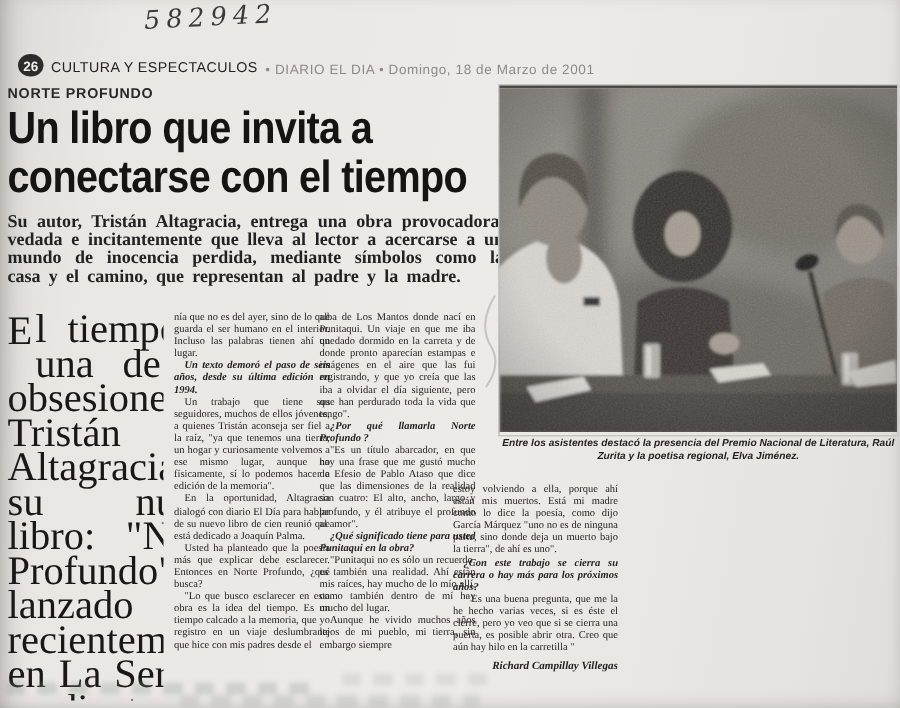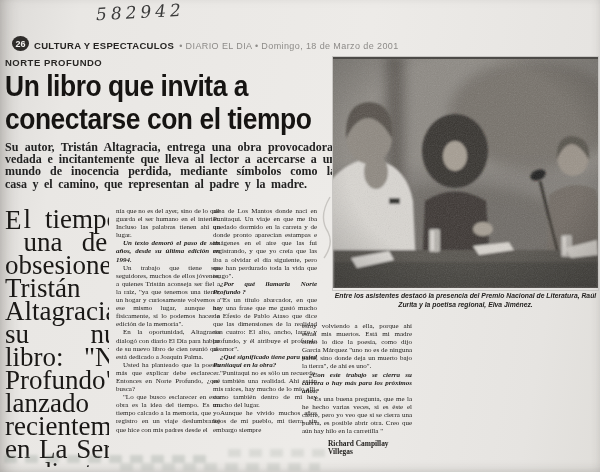--- a/index.html
+++ b/index.html
@@ -11,21 +11,21 @@
   }
   .abs{position:absolute;}
   
   #handnum{left:96px;top:2px;font-family:"DejaVu Serif",serif;font-style:italic;
     font-size:17px;letter-spacing:4px;color:#3a3a3a;transform:rotate(-3deg);}
   
   #header{left:12px;top:33px;width:560px;height:18px;display:flex;align-items:flex-end;gap:5px;
     font-family:"Liberation Sans",sans-serif;}
   #pagebadge{width:17px;height:15px;border-radius:50%;background:#2e2c2a;color:#f2f1ef;
     font-size:9px;font-weight:bold;display:flex;align-items:center;justify-content:center;}
-  #sectiontitle{font-size:9.5px;font-weight:bold;letter-spacing:.3px;color:#262422;}
+  #sectiontitle{font-size:9.5px;font-weight:normal;letter-spacing:.3px;color:#262422;}
   #headermeta{font-size:9px;color:#8d8b88;letter-spacing:.4px;}
   
   #kicker{left:5px;top:57px;font-family:"Liberation Sans",sans-serif;font-size:9.5px;
     font-weight:bold;letter-spacing:.5px;color:#2a2826;}
   #headline{left:5px;top:69px;width:335px;font-family:"Liberation Sans",sans-serif;
     font-weight:bold;font-size:30px;line-height:33px;color:#161412;letter-spacing:-.5px;}
   .hl-line{display:inline-block;transform:scaleX(.88);transform-origin:0 50%;white-space:nowrap;}
   
   #lead{left:5px;top:141px;width:331px;font-weight:bold;font-size:12px;line-height:12.2px;
     text-align:justify;word-spacing:2.5px;color:#222;}
@@ -36,21 +36,21 @@
   #caption{left:333px;top:292px;width:265px;font-family:"Liberation Sans",sans-serif;
     font-size:6.8px;font-weight:bold;font-style:italic;line-height:8.6px;text-align:center;color:#242220;}
   
   .col{position:absolute;top:207px;width:104px;height:260px;overflow:hidden;
     font-size:7px;line-height:8.1px;text-align:justify;color:#23211f;}
   #col1{left:5px;} #col2{left:116px;} #col3{left:213px;}
   #col4{left:302px;top:322px;width:110px;height:146px;}
   .para{margin:0;}
   .indent{text-indent:7px;}
   .subhead,.question{font-weight:bold;font-style:italic;text-indent:7px;}
-  .signature{font-weight:bold;text-align:left;padding-left:26px;margin-top:5px;font-size:7.4px;}
+  .signature{font-weight:bold;font-style:italic;text-align:center;padding-left:26px;margin-top:5px;font-size:7.4px;}
   .dropcap{float:left;font-size:27px;line-height:23px;padding:1px 2px 0 0;color:#1a1816;}
   
   #squiggle{left:300px;top:192px;}
   .bleed{position:absolute;height:8px;filter:blur(1.6px);opacity:.28;
     background:repeating-linear-gradient(90deg,#87938a 0 13px,transparent 13px 21px);}
   #bleed1{left:4px;top:455px;width:210px;}
   #bleed2{left:120px;top:463px;width:200px;opacity:.2;}
   #bleed3{left:228px;top:449px;width:100px;opacity:.18;}
 </style>
 </head>

